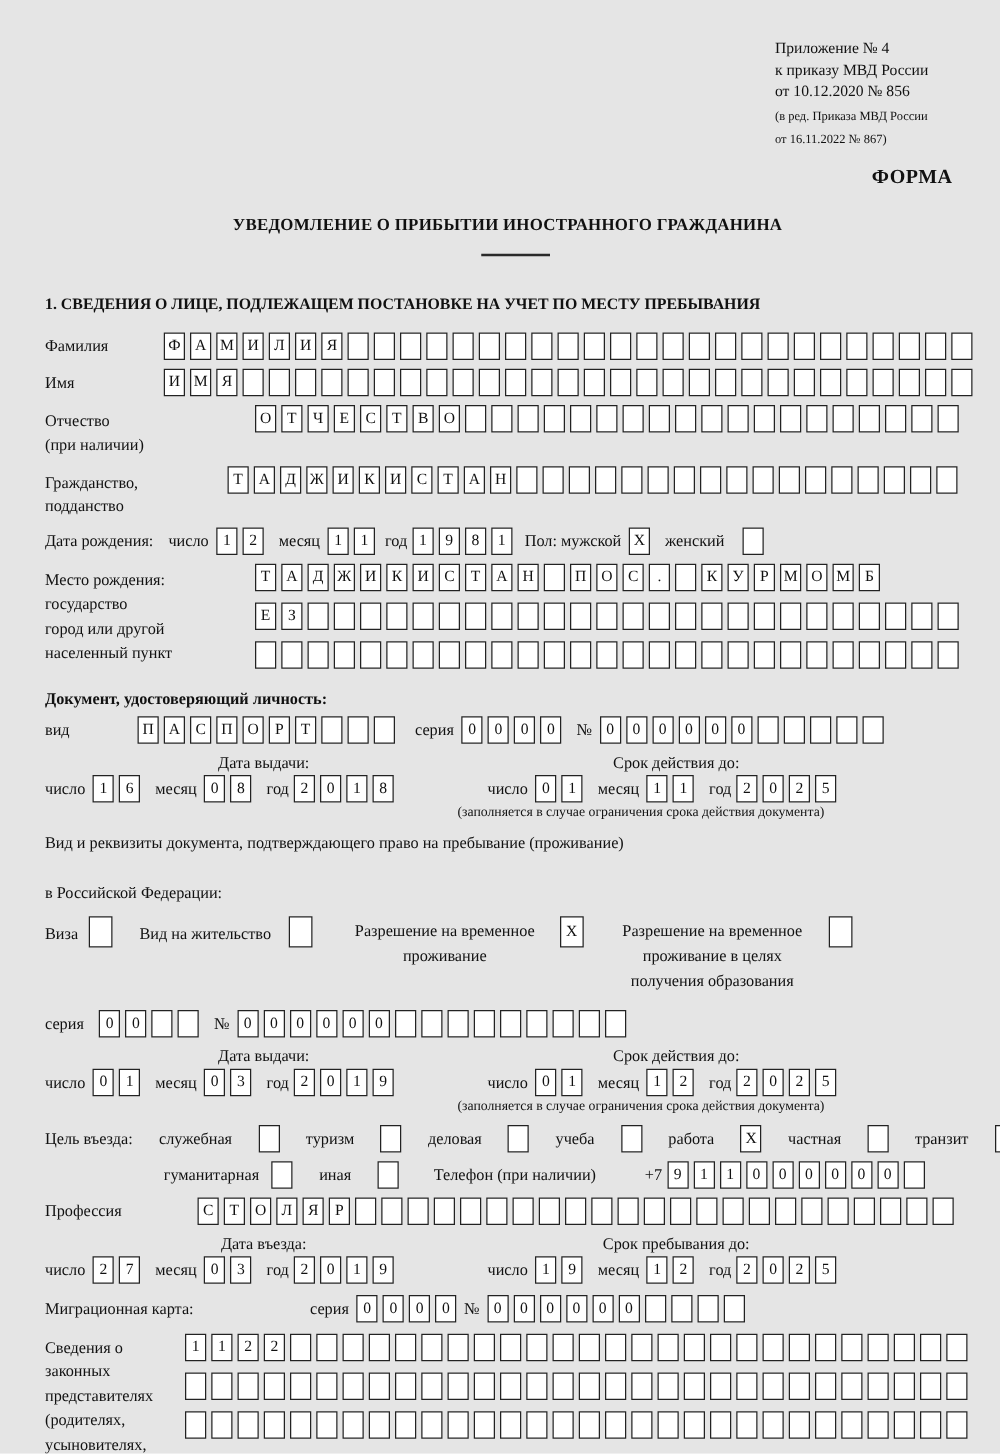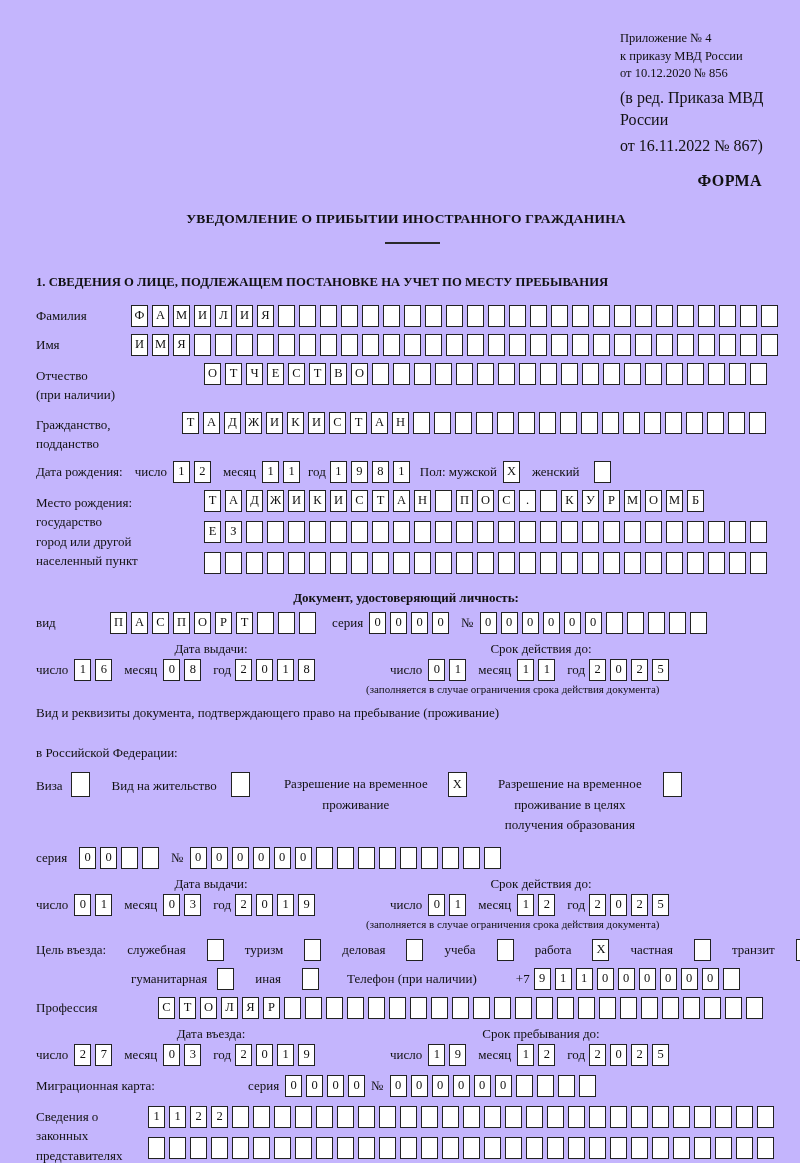--- a/index.html
+++ b/index.html
@@ -1,24 +1,24 @@
 <!DOCTYPE html>
 <html><head>
 <meta charset="utf-8">
 <style>
   html,body{margin:0;padding:0;background:#fff;}
   .page{
     width:800px;height:1163px;box-sizing:border-box;
     padding:30px 24px 16px 36px;
     font-family:"Liberation Serif","DejaVu Serif",serif;
-    font-size:13px;color:#111;position:relative;overflow:hidden;background:#c4b5fd;
+    font-size:13px;color:#111;position:relative;overflow:hidden;background:#e5e5e5;
   }
   
   .hdr{margin-left:584px;line-height:1.4;font-size:12.5px;}
-  .hdr .ed{font-size:16px;margin-top:4px;}
+  .hdr .ed{font-size:10px;margin-top:4px;}
   .forma{text-align:right;padding-right:14px;font-weight:bold;font-size:16px;margin-top:14px;letter-spacing:.4px;}
   
   .title{text-align:center;font-weight:bold;font-size:13.5px;margin-top:18px;line-height:1.6;letter-spacing:.2px;}
   .blank{display:inline-block;width:55px;border-bottom:2px solid #2a2a2a;height:12px;margin-left:12px;}
   .sec{font-weight:bold;font-size:12.7px;margin:24px 0 15px 0;}
   
   .row{display:flex;align-items:flex-start;margin-bottom:7px;}
   .lbl{flex:0 0 auto;padding-top:3px;}
   .lbl2{line-height:1.5;}
   .boxes{display:flex;gap:4px;flex:0 0 auto;}
@@ -26,21 +26,21 @@
     box-sizing:border-box;width:17px;height:22px;border:1.7px solid #222;
     display:inline-flex;align-items:center;justify-content:center;
     font-size:12.5px;background:#fff;flex:0 0 auto;
   }
   .cbf .box{width:19px;height:25px;}
   .w95{width:95px;} .w146{width:146px;} .w168{width:168px;} .w74{width:74px;}
   .w122{width:122px;} .w212{width:212px;} .w112{width:112px;}
   .sl{padding-top:3px;margin:0 6px 0 12px;flex:0 0 auto;}
   .sl.first{margin-left:0;}
   .stack{display:flex;flex-direction:column;gap:9px;}
-  .heading-c{text-align:center;font-weight:bold;margin:16px 0 6px 0;}
+  .heading-c{text-align:left;font-weight:bold;margin:16px 0 6px 0;}
   
   .date-heads{display:flex;margin:3px 0 2px 0;}
   .dh-left{flex:0 0 350px;text-align:center;}
   .dh-right{flex:0 0 310px;text-align:center;}
   .date-row{display:flex;margin-bottom:2px;}
   .dgroup{display:flex;flex:0 0 auto;}
   .dgroup.left{width:354px;}
   .note{font-size:11px;margin:2px 0 9px 330px;}
   
   .visa-row{display:flex;align-items:flex-start;margin:10px 0 12px 0;}

